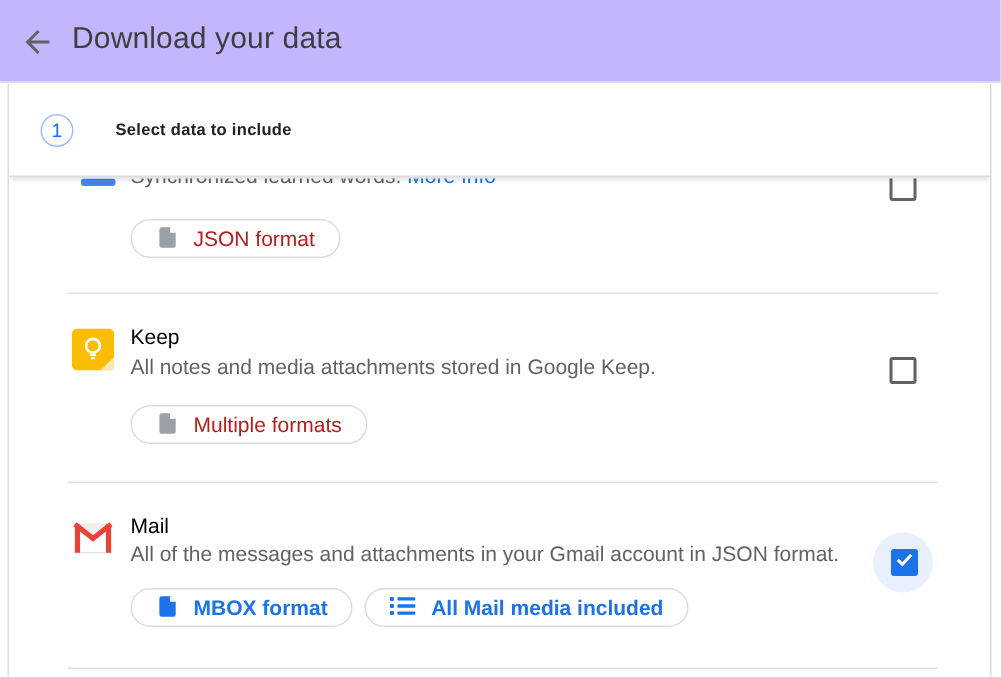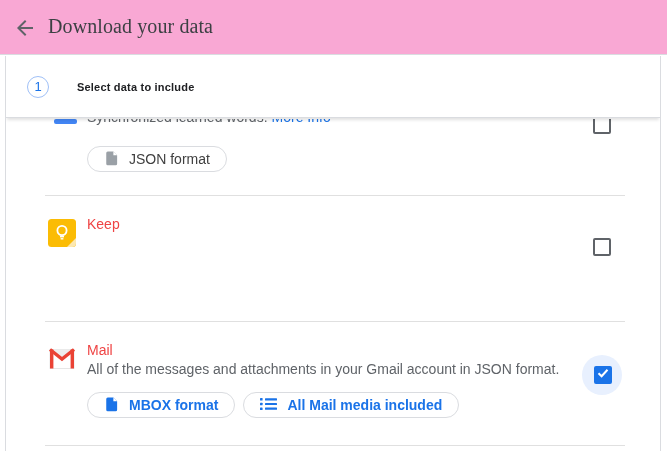--- a/index.html
+++ b/index.html
@@ -8,21 +8,21 @@
     font-family: "Liberation Sans", sans-serif;
     background: #fff;
     position: relative;
     overflow: hidden;
     color: #202124;
   }
 
   
   .appbar {
     position: absolute; top: 0; left: 0; right: 0; height: 55px;
-    background: #f9a8d4; border-bottom: 1px solid #dadce0; z-index: 10; font-family: Liberation Serif, serif;
+    background: #c4b5fd; border-bottom: 1px solid #dadce0; z-index: 10;
   }
   .back-btn {
     position: absolute; left: 13px; top: 16px; width: 24px; height: 24px;
     border: none; background: transparent; cursor: pointer; color: #5f6368; padding: 0;
   }
   .app-title {
     position: absolute; left: 48px; top: 15px;
     font-size: 20px; color: #3c4043; letter-spacing: .1px; white-space: nowrap;
   }
 
@@ -50,31 +50,31 @@
     margin-left: 28px; font-size: 11px; font-weight: bold;
     color: #202124; letter-spacing: .2px; white-space: nowrap;
   }
 
   
   .list { position: absolute; top: 63px; left: 0; right: 0; bottom: 0; overflow: hidden; }
   .row { position: relative; width: 100%; }
   .row-divider { position: absolute; left: 39px; width: 580px; height: 1px; background: #e0e0e0; bottom: 0; }
 
   .svc-icon { position: absolute; left: 42px; width: 28px; height: 28px; }
-  .svc-title { position: absolute; left: 81px; font-size: 14px; color: #ef4444; white-space: nowrap; }
+  .svc-title { position: absolute; left: 81px; font-size: 14px; color: #000000; white-space: nowrap; }
   .svc-desc  { position: absolute; left: 81px; font-size: 14px; color: #5f6368; white-space: nowrap; }
   .svc-desc .link { color: #1a73e8; text-decoration: none; margin-left: 4px; cursor: pointer; }
 
   .chip-rail { position: absolute; left: 81px; display: flex; gap: 8px; }
   .chip {
     height: 26px; border: 1px solid #dadce0; border-radius: 13px;
     background: #fff; display: flex; align-items: center;
     padding: 0 16px; gap: 10px; font-size: 14px; white-space: nowrap; cursor: pointer;
   }
-  .chip.gray { color: #404040; }
+  .chip.gray { color: #b91c1c; }
   .chip.blue { color: #1a73e8; font-weight: bold; }
   .chip svg { flex: none; }
 
   .checkbox {
     position: absolute; left: 587px; width: 18px; height: 18px;
     border: 2px solid #5f6368; border-radius: 2px; background: #fff; cursor: pointer;
   }
   .checkbox.checked {
     left: 588px; border: none; background: #1a73e8;
     display: flex; align-items: center; justify-content: center;
@@ -157,20 +157,32 @@
       <div class="svc-icon">
         <svg width="28" height="28" viewBox="0 0 28 28">
           <rect x="0" y="0" width="28" height="28" rx="3.5" fill="#fbbc04"></rect>
           <path d="M19 28 L28 19 L28 24 A4 4 0 0 1 24 28 Z" fill="#fce8b2"></path>
           <circle cx="14" cy="11.5" r="4.6" fill="none" stroke="#fff" stroke-width="1.8"></circle>
           <rect x="12" y="16.8" width="4" height="1.6" fill="#fff"></rect>
           <rect x="12.6" y="19.1" width="2.8" height="1.4" fill="#fff"></rect>
         </svg>
       </div>
       <div class="svc-title">Keep</div>
+      <div class="svc-desc">All notes and media attachments stored in Google Keep.</div>
+      <div class="chip-rail">
+        <div class="chip gray">
+          <span>
+            <svg width="15" height="16" viewBox="0 0 16 16">
+                <path fill="#9aa0a6" d="M4 1h6l4 4v9a1.6 1.6 0 0 1-1.6 1.6H4A1.6 1.6 0 0 1 2.4 14V2.6A1.6 1.6 0 0 1 4 1z"></path>
+                <path fill="#fff" d="M10 1v4h4z"></path>
+              </svg>
+          </span>
+          <span>Multiple formats</span>
+        </div>
+      </div>
       <div class="checkbox"></div>
       <div class="row-divider"></div>
     </div>
 
     <div class="row row-mail">
       <div class="svc-icon">
         <svg width="28" height="28" viewBox="0 0 28 28">
           <rect x="2" y="4.5" width="24" height="19" fill="#fff" stroke="#e0e0e0" stroke-width="0.8"></rect>
           <polygon points="2,4.5 26,4.5 14,14.5" fill="#eeeeee"></polygon>
           <rect x="2" y="4.5" width="3.4" height="19" fill="#ea4335"></rect>

